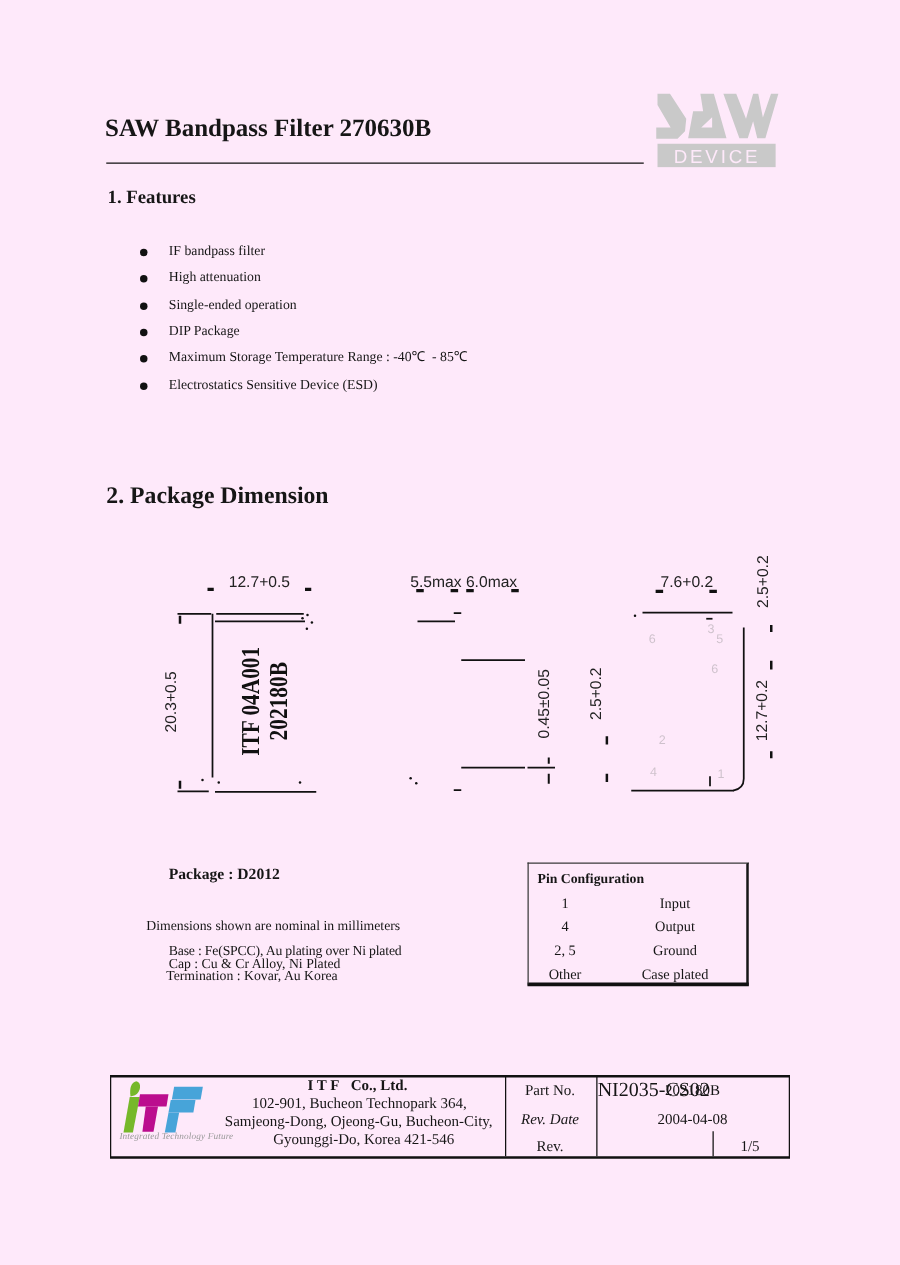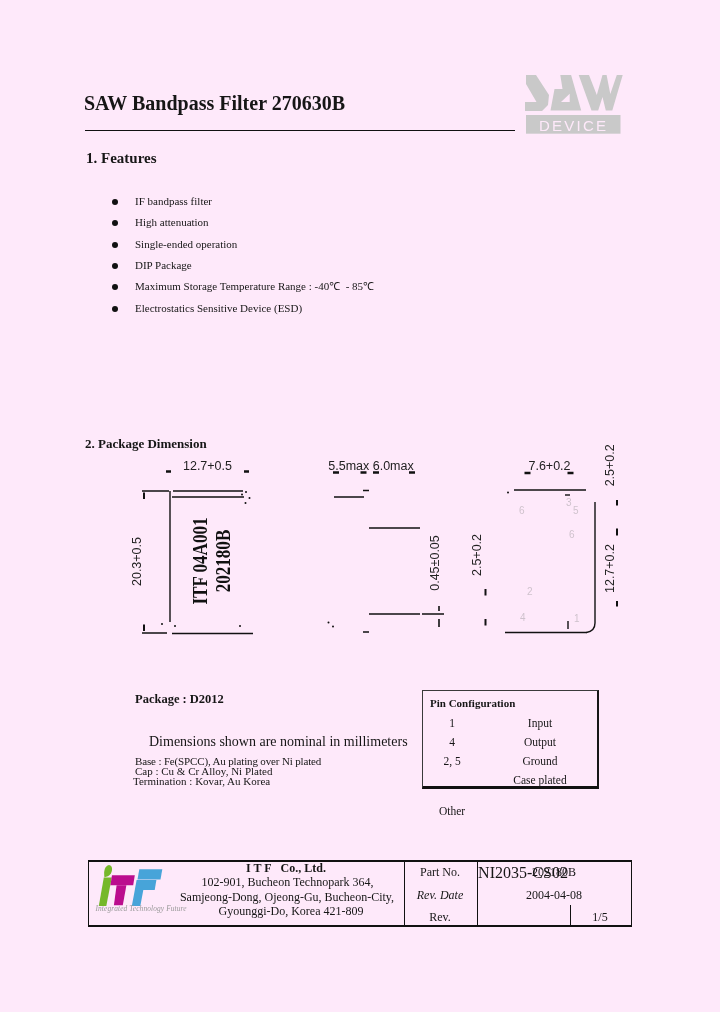--- a/index.html
+++ b/index.html
@@ -42,21 +42,21 @@
 
 <div class="abs" style="left:135px;top:259.5px;font-size:11px;line-height:11px;">DIP Package</div>
 <div class="abs" style="left:111.5px;top:262.5px;width:6px;height:6px;border-radius:50%;background:#111;"></div>
 
 <div class="abs" style="left:135px;top:281px;font-size:11px;line-height:11px;">Maximum Storage Temperature Range : -40℃ &nbsp;- 85℃</div>
 <div class="abs" style="left:111.5px;top:284px;width:6px;height:6px;border-radius:50%;background:#111;"></div>
 
 <div class="abs" style="left:135px;top:303px;font-size:11px;line-height:11px;">Electrostatics Sensitive Device (ESD)</div>
 <div class="abs" style="left:111.5px;top:306px;width:6px;height:6px;border-radius:50%;background:#111;"></div>
 
-<div class="abs" style="left:85px;top:388.5px;font-size:13px;font-weight:bold;line-height:15px;margin-top:47px;">2. Package Dimension</div>
+<div class="abs" style="left:85px;top:388.5px;font-size:19px;font-weight:bold;line-height:15px;">2. Package Dimension</div>
 
 <svg class="abs" style="left:0;top:0;" width="720" height="1012" viewBox="0 0 720 1012">
   <g stroke="#111" stroke-width="1.4" fill="none">
 
     <path d="M142,491 H169 M173,491 H243 M172,497 H244"></path>
 
     <path d="M170,491 V622"></path>
 
     <path d="M142,633 H167 M172,633.5 H253"></path>
 
@@ -120,42 +120,42 @@
   </g>
 
   <g font-family="Liberation Serif" font-size="18" font-weight="bold" fill="#111">
     <text x="207" y="561" text-anchor="middle" transform="rotate(-90 207 561) translate(207 561) scale(0.95 1.15) translate(-207 -561)">ITF 04A001</text>
     <text x="230" y="561" text-anchor="middle" transform="rotate(-90 230 561) translate(230 561) scale(0.95 1.15) translate(-230 -561)">202180B</text>
   </g>
 </svg>
 
 <div class="abs" style="left:135px;top:692.5px;font-size:12.5px;font-weight:bold;line-height:12.5px;">Package : D2012</div>
 
-<div class="abs" style="left:149px;top:735.5px;font-size:14px;line-height:11px;">Dimensions shown are nominal in millimeters</div>
+<div class="abs" style="left:117px;top:735.5px;font-size:11px;line-height:11px;">Dimensions shown are nominal in millimeters</div>
 
 <div class="abs" style="left:135px;top:755.5px;font-size:11px;line-height:11px;letter-spacing:-0.15px;">Base : Fe(SPCC), Au plating over Ni plated</div>
 
 <div class="abs" style="left:135px;top:765.5px;font-size:11px;line-height:11px;">Cap : Cu &amp; Cr Alloy, Ni Plated</div>
 
 <div class="abs" style="left:133px;top:775.7px;font-size:11px;line-height:11px;">Termination : Kovar, Au Korea</div>
 
 <div class="abs" style="left:421.8px;top:690px;width:177px;height:99px;border:1.2px solid #3a3a3a;border-right:2px solid #161616;border-bottom:3.4px solid #111;box-sizing:border-box;"></div>
 
 <div class="abs" style="left:430px;top:697.5px;font-size:11px;font-weight:bold;line-height:11px;">Pin Configuration</div>
 
 <div class="abs ctr" style="left:452px;top:717.5px;font-size:11.5px;line-height:11.5px;">1</div>
 <div class="abs ctr" style="left:540px;top:717.5px;font-size:11.5px;line-height:11.5px;">Input</div>
 
 <div class="abs ctr" style="left:452px;top:736.5px;font-size:11.5px;line-height:11.5px;">4</div>
 <div class="abs ctr" style="left:540px;top:736.5px;font-size:11.5px;line-height:11.5px;">Output</div>
 
 <div class="abs ctr" style="left:452px;top:755.5px;font-size:11.5px;line-height:11.5px;">2, 5</div>
 <div class="abs ctr" style="left:540px;top:755.5px;font-size:11.5px;line-height:11.5px;">Ground</div>
 
-<div class="abs ctr" style="left:452px;top:774.5px;font-size:11.5px;line-height:11.5px;margin-top:31px;">Other</div>
+<div class="abs ctr" style="left:452px;top:774.5px;font-size:11.5px;line-height:11.5px;">Other</div>
 <div class="abs ctr" style="left:540px;top:774.5px;font-size:11.5px;line-height:11.5px;">Case plated</div>
 
 <div class="abs" style="left:88px;top:859.5px;width:543.5px;height:67.7px;border:1.3px solid #111;border-top:2.4px solid #111;border-bottom:2.4px solid #111;box-sizing:border-box;"></div>
 
 <div class="abs" style="left:403.5px;top:861px;width:1.3px;height:64px;background:#111;"></div>
 
 <div class="abs" style="left:476.5px;top:861px;width:1.3px;height:64px;background:#111;"></div>
 
 <div class="abs" style="left:570px;top:905px;width:1.3px;height:20px;background:#111;"></div>
 
@@ -179,21 +179,21 @@
 
   <text x="95.5" y="911.3" font-family="Liberation Serif" font-size="7.4" font-style="italic" fill="#999" textLength="91">Integrated Technology Future</text>
 </svg>
 
 <div class="abs ctr" style="left:286px;top:862px;font-size:12px;font-weight:bold;line-height:12px;">I T F&nbsp;&nbsp;&nbsp;Co., Ltd.</div>
 
 <div class="abs ctr" style="left:287.5px;top:876px;font-size:12px;line-height:12px;">102-901, Bucheon Technopark 364,</div>
 
 <div class="abs ctr" style="left:287px;top:890.7px;font-size:12px;line-height:12px;">Samjeong-Dong, Ojeong-Gu, Bucheon-City,</div>
 
-<div class="abs ctr" style="left:291px;top:905.4px;font-size:12px;line-height:12px;">Gyounggi-Do, Korea 421-809</div>
+<div class="abs ctr" style="left:291px;top:905.4px;font-size:12px;line-height:12px;">Gyounggi-Do, Korea 421-546</div>
 
 <div class="abs ctr" style="left:440px;top:866px;font-size:12px;line-height:12px;">Part No.</div>
 
 <div class="abs ctr" style="left:554px;top:866px;font-size:12px;line-height:12px;">202180B</div>
 
 <div class="abs ctr" style="left:440px;top:888.5px;font-size:12px;line-height:12px;font-style:italic;">Rev. Date</div>
 
 <div class="abs ctr" style="left:554px;top:888.5px;font-size:12px;line-height:12px;">2004-04-08</div>
 
 <div class="abs ctr" style="left:440px;top:911px;font-size:12px;line-height:12px;">Rev.</div>

